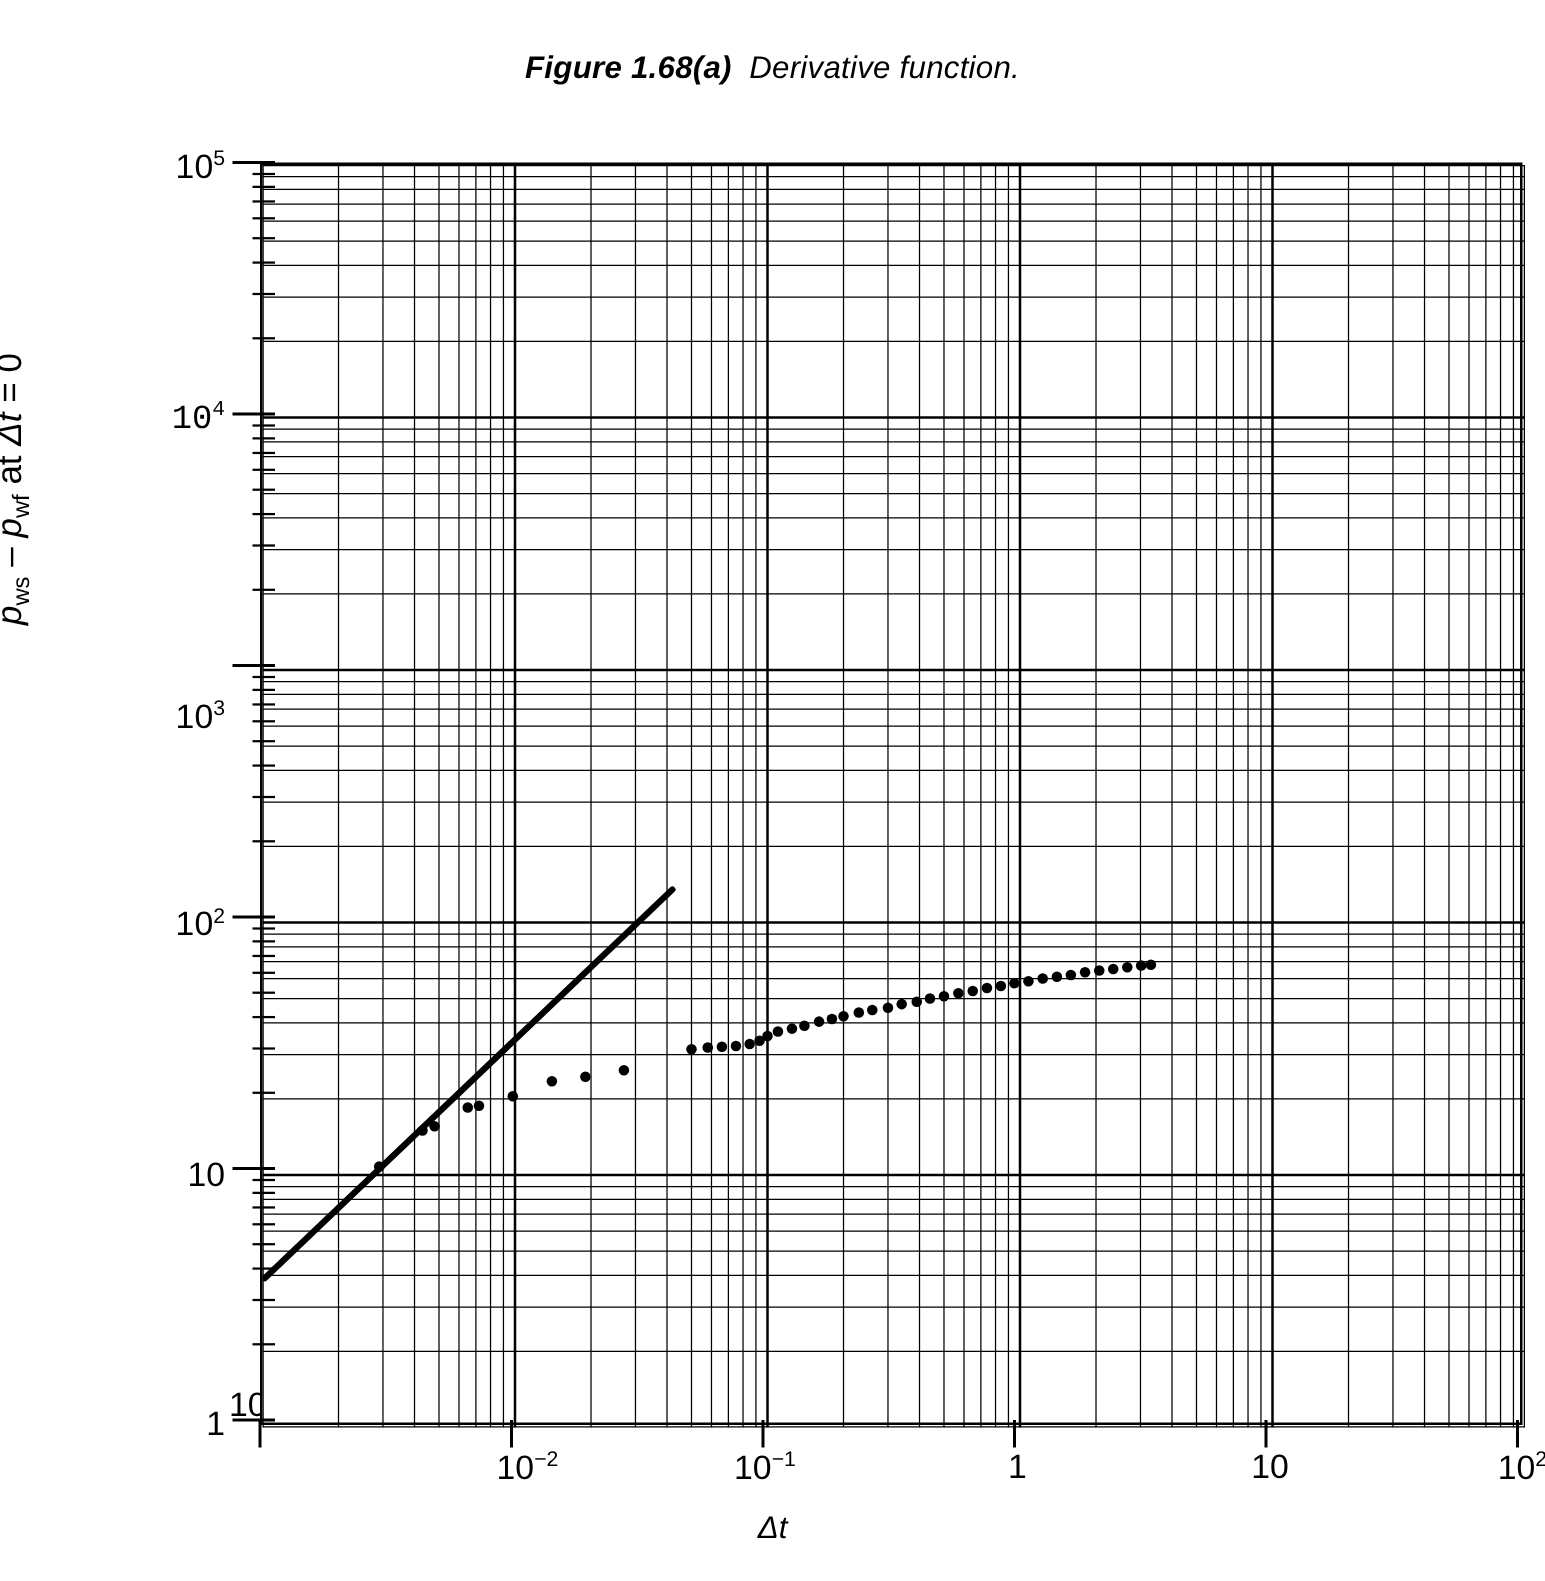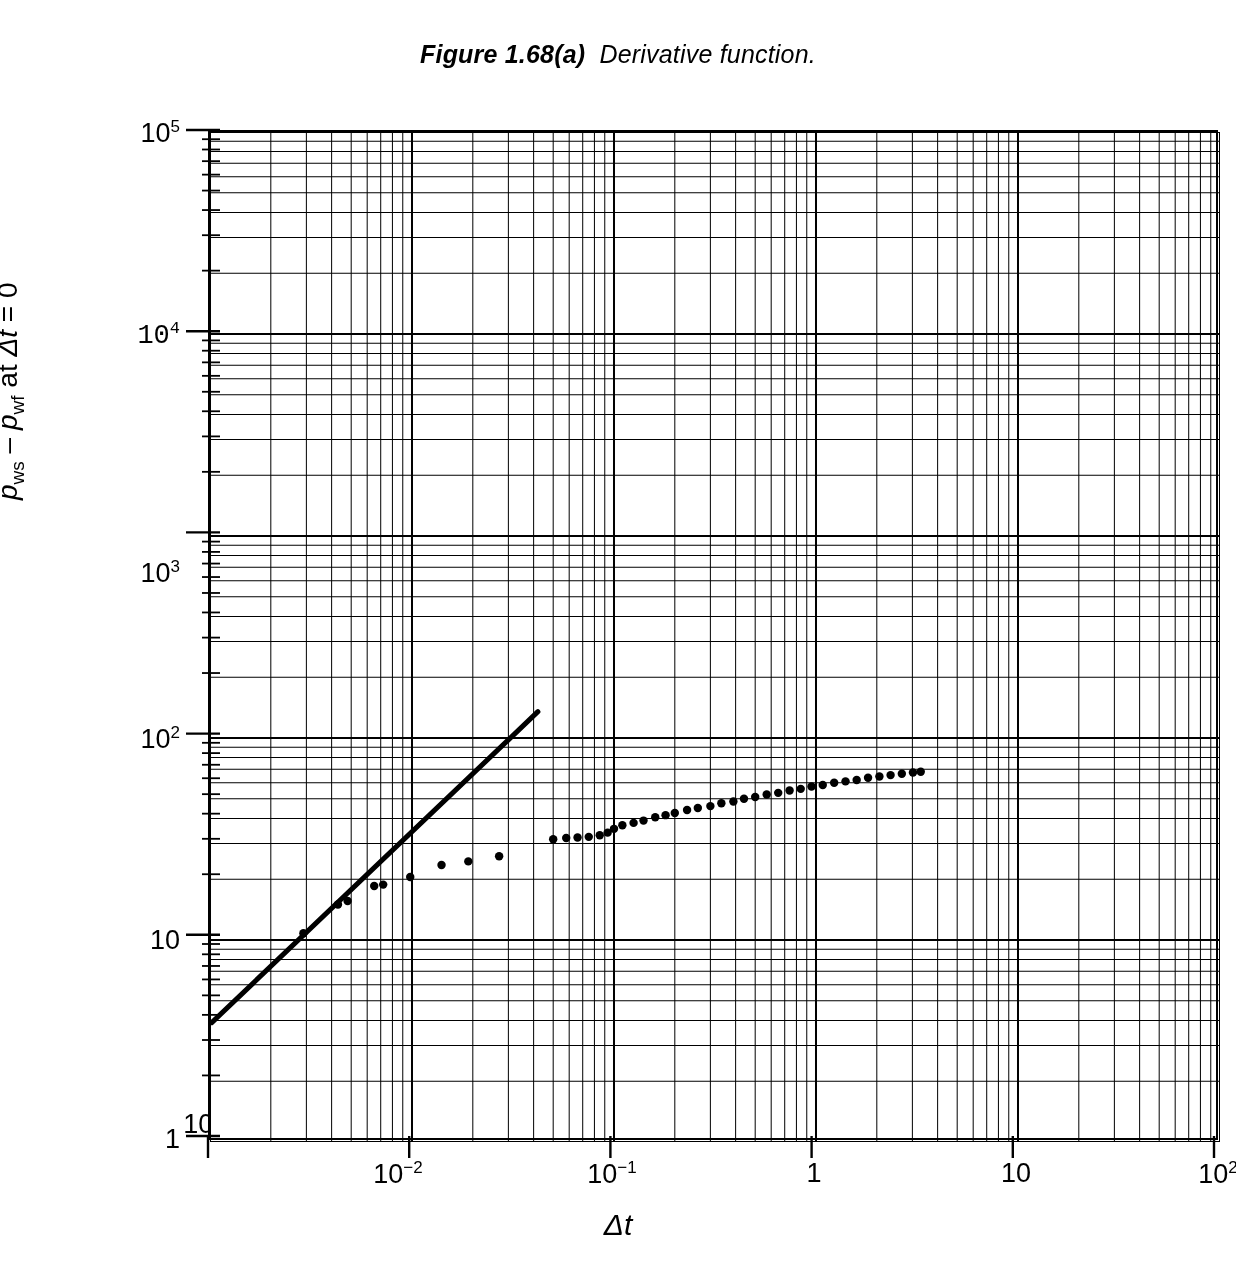--- a/index.html
+++ b/index.html
@@ -29,41 +29,41 @@
   
   #ylabel{
     position:absolute; left:-8px; top:500px; width:440px;
     transform:rotate(-90deg); transform-origin:left top;
     font-size:28px; font-style:italic; white-space:nowrap;
   }
   #ylabel .sub{font-size:19px; font-style:normal; vertical-align:sub;}
   #ylabel .rm{font-style:normal;}
   #xlabel{
     position:absolute; left:0; top:1208px; width:1236px; text-align:center;
-    font-size:30px; font-style:italic;
+    font-size:25px; font-style:italic;
   }
 </style>
 </head>
 <body>
 
 <div id="root">
 
   <div class="title">
     <span class="fig">Figure 1.68(a)</span><span class="cap">Derivative function.</span>
   </div>
 
   <div class="y-tick-label" style="left:60px; top:117px;">10<sup>5</sup></div>
   <div class="y-tick-label" style="left:60px; top:319px;font-family:Liberation Mono, monospace;">10<sup>4</sup></div>
   <div class="y-tick-label" style="left:60px; top:521px;margin-top:36px;">10<sup>3</sup></div>
   <div class="y-tick-label" style="left:60px; top:723px;">10<sup>2</sup></div>
   <div class="y-tick-label" style="left:60px; top:925px;">10</div>
   <div class="y-tick-label" style="left:60px; top:1124px;">1</div>
 
   <div class="x-tick-label" style="left:138px; top:1108px;">10<sup>−3</sup></div>
-  <div class="x-tick-label" style="left:328px; top:1158px;">10<sup>−2</sup></div>
+  <div class="x-tick-label" style="left:352px; top:1158px;">10<sup>−2</sup></div>
   <div class="x-tick-label" style="left:542px; top:1158px;">10<sup>−1</sup></div>
   <div class="x-tick-label" style="left:744px; top:1158px;">1</div>
   <div class="x-tick-label" style="left:946px; top:1158px;">10</div>
   <div class="x-tick-label" style="left:1148px; top:1158px;">10<sup>2</sup></div>
 
   <div id="ylabel">
     <i>p</i><span class="sub">ws</span><span class="rm"> – </span><i>p</i><span class="sub">wf</span><span class="rm"> at </span>Δ<i>t</i><span class="rm"> = 0</span>
   </div>
   <div id="xlabel">Δ<i>t</i></div>
 

